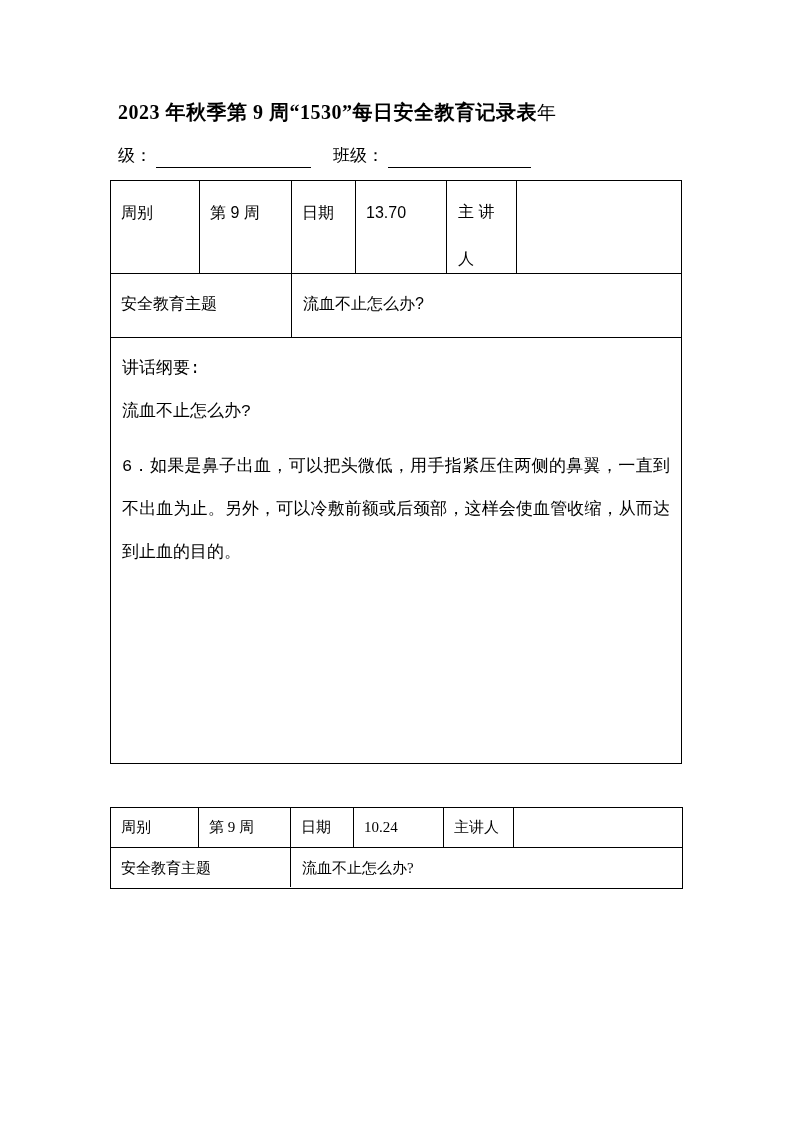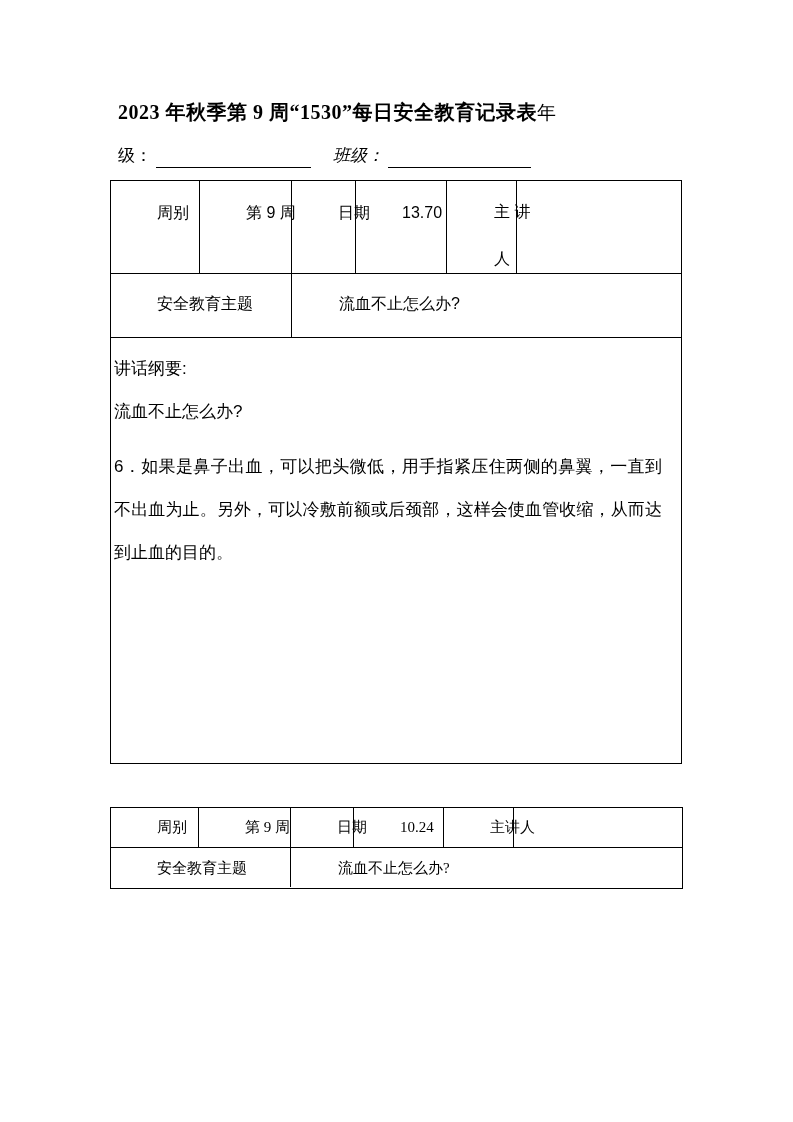--- a/index.html
+++ b/index.html
@@ -8,41 +8,41 @@
 
   
   .doc-title{position:absolute;left:118px;top:99px;font-size:20px;font-weight:700;
              white-space:nowrap;letter-spacing:0.5px;}
   .doc-title .tail{font-weight:400;font-size:19px;}
 
   
   .field-line{position:absolute;left:118px;top:144px;font-size:17px;line-height:24px;white-space:nowrap;}
   .blank{display:inline-block;border-bottom:1.5px solid #000;height:19px;vertical-align:bottom;}
   .blank-grade{width:155px;margin-left:4px;}
-  .lbl-class{margin-left:22px;font-style:italic;}
+  .lbl-class{margin-left:22px;}
   .blank-class{width:143px;margin-left:4px;}
 
   
   .tframe{position:absolute;border:1.5px solid #000;box-sizing:border-box;background:transparent;}
   .t1{left:110px;top:180px;width:572px;height:584px;}
   .t2{left:110px;top:807px;width:573px;height:82px;}
   .hline,.vline{position:absolute;background:#000;}
   .hline{height:1.5px;left:0;right:0;}
   .vline{width:1.5px;}
 
   
-  .cell{position:absolute;white-space:nowrap;margin-left:36px;}
+  .cell{position:absolute;white-space:nowrap;}
   .t1-font{font-family:"Liberation Sans",sans-serif;font-size:16px;line-height:17px;}
   .t2-font{font-family:"Liberation Serif",serif;font-size:15px;line-height:16px;}
   .speaker-wrap{white-space:normal;width:46px;line-height:47px;}
   .empty-cell{position:absolute;}
 
   
-  .outline{position:absolute;left:114px;top:347px;width:548px;
-           font-family:Liberation Sans, sans-serif;font-size:17px;line-height:43px;}
+  .outline{position:absolute;left:122px;top:347px;width:548px;
+           font-family:Liberation Mono, monospace;font-size:17px;line-height:43px;}
   .outline div,.outline p{margin:0;text-align:justify;}
   .outline p{margin-top:12px;}
 </style>
 </head>
 <body>
 
 <div class="page">
 
   <div class="doc-title">
     <span>2023 年秋季第 9 周“1530”每日安全教育记录表</span><span class="tail">年</span>

